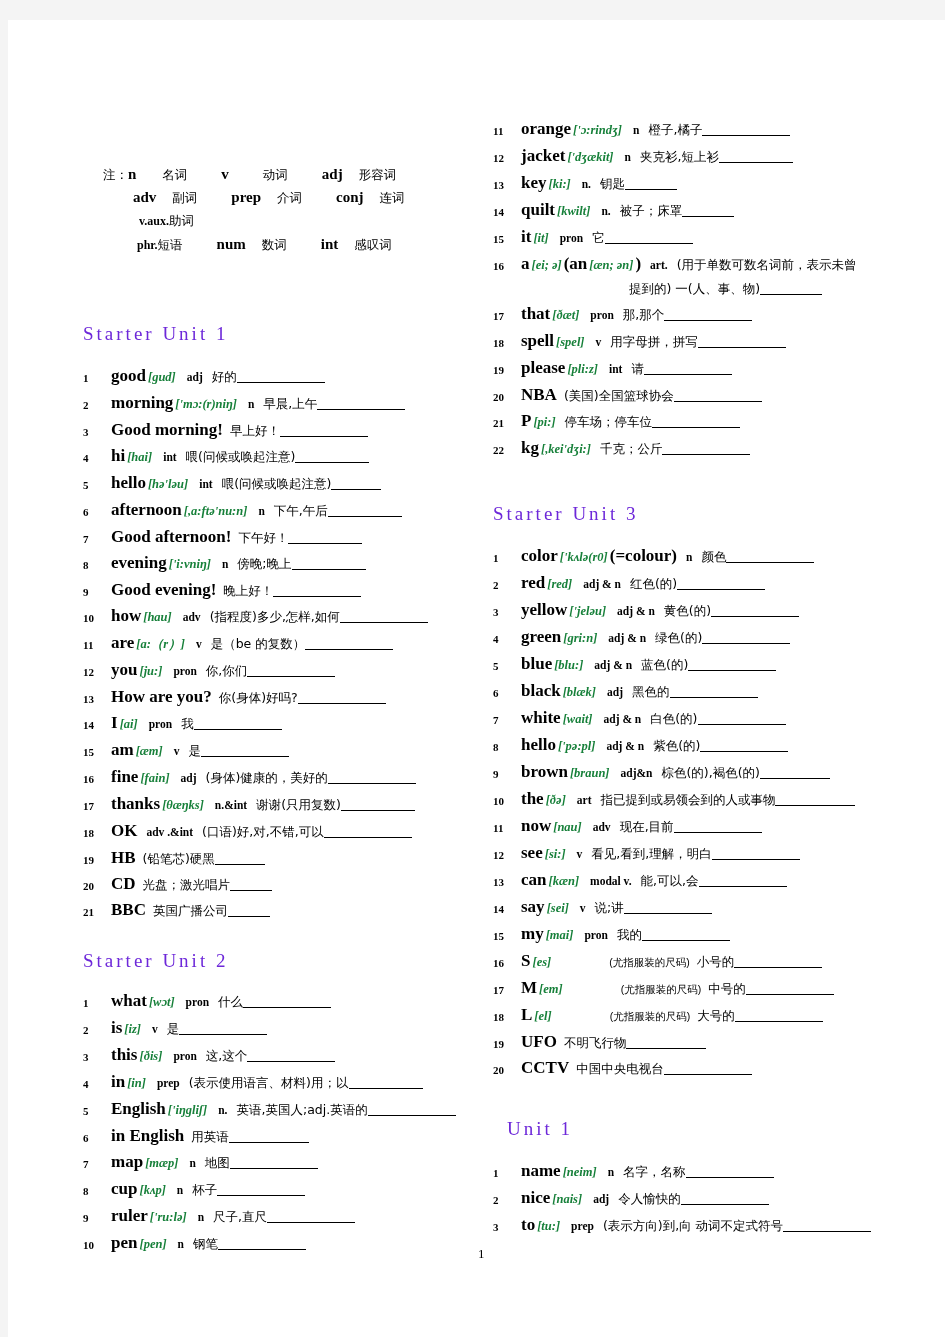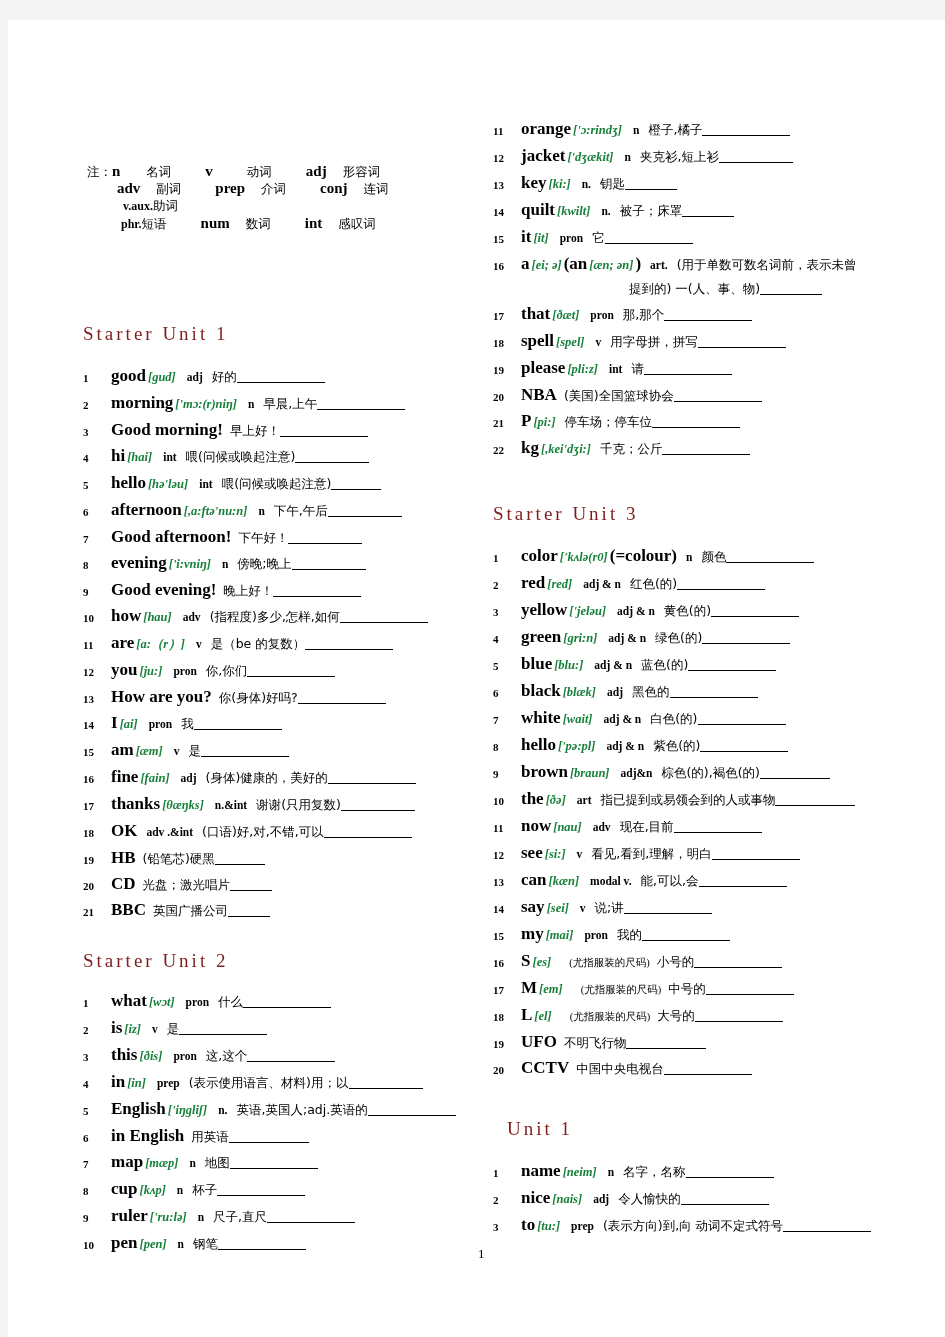--- a/index.html
+++ b/index.html
@@ -30,22 +30,23 @@
   }
   .legend{
     position:absolute;
     left:75px; top:143px;
     width:420px;
     color:#000;
   }
   .legend-row{
     display:block;
     white-space:nowrap;
-    line-height:17px;
+    line-height:23px;
     font-size:15px;
+    margin-left:16px;
   }
   .legend-row .ab{
     font-family:"Liberation Serif","DejaVu Serif",serif;
     font-weight:bold;
   }
   .legend-row .cn{
     font-family:"DejaVu Sans","Liberation Sans",sans-serif;
     font-weight:normal;
   }
   .lr1{padding-left:4px;}
@@ -62,21 +63,21 @@
     position:absolute;
     top:0;
   }
   .col-left{left:75px;width:400px;}
   .col-right{left:485px;width:440px;}
 
   .unit-head{
     font-family:"Liberation Serif","DejaVu Serif",serif;
     font-size:19px;
     letter-spacing:3px;
-    color:#7f1d1d;
+    color:#6d28d9;
     white-space:nowrap;
   }
 
   ol.wlist{
     list-style:none;
     margin:0;padding:0;
   }
   ol.wlist li{
     position:relative;
     padding-left:28px;
@@ -114,23 +115,24 @@
     font-size:11.5px;
     color:#000;
     padding:0 2px;
   }
   .cn{
     font-family:"DejaVu Sans","Liberation Sans",sans-serif;
     font-size:12.5px;
     color:#000;
   }
   .cn-sm{
-    font-family:Liberation Serif, serif;
+    font-family:Liberation Sans, sans-serif;
     font-size:10.5px;
     color:#000;
+    margin-left:40px;
   }
   .blank{
     display:inline-block;
     border-bottom:1.3px solid #000;
     vertical-align:-2px;
     height:11px;
   }
   .cont{
     display:block;
     padding-left:108px;

